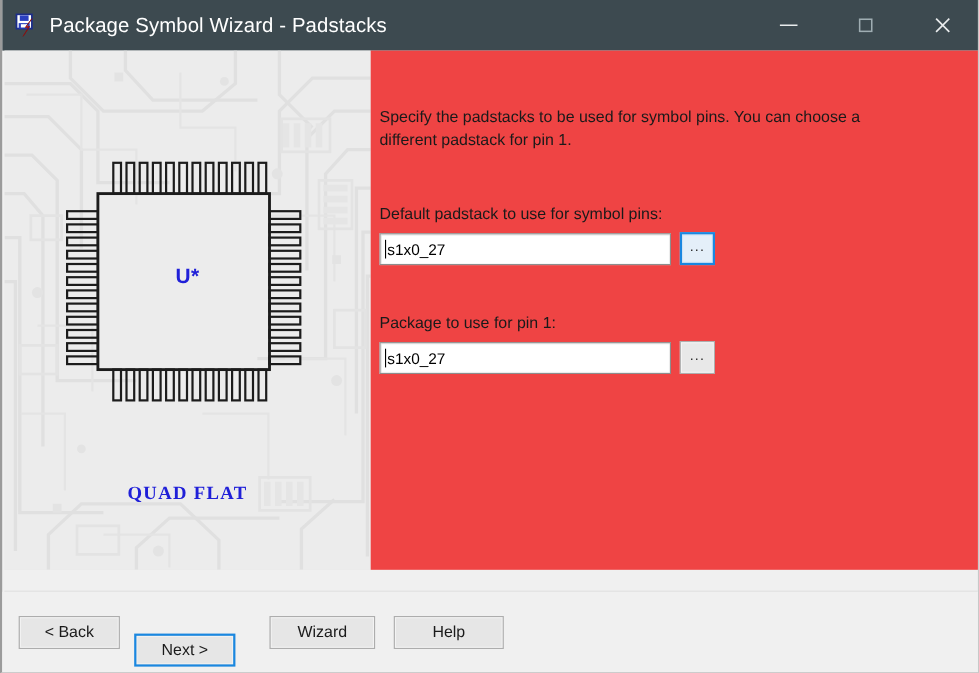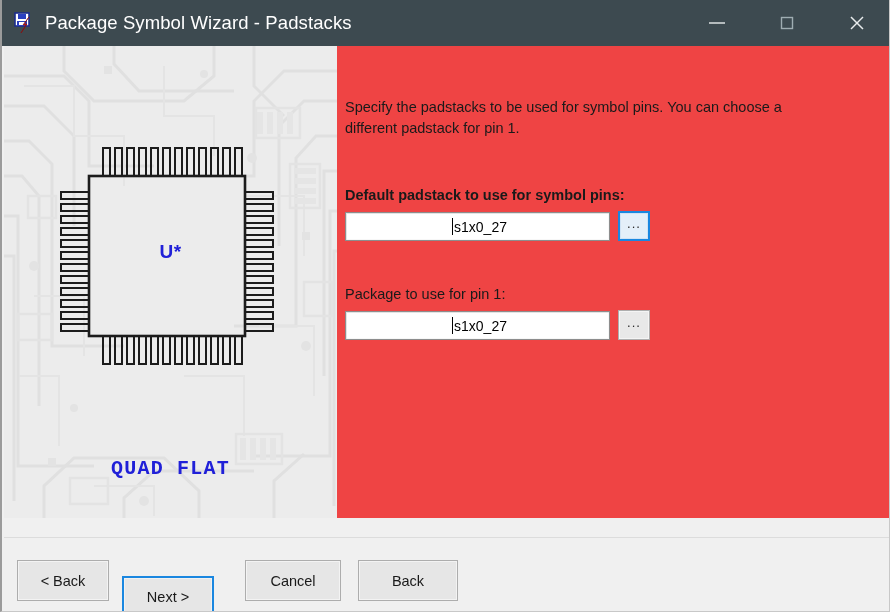--- a/index.html
+++ b/index.html
@@ -93,29 +93,29 @@
   .qfp-wrap {
     position: absolute;
     left: 0;
     top: 0;
     width: 333px;
     height: 472px;
   }
   .caption {
     position: absolute;
     left: 0;
-    top: 412px;
+    top: 392px;
     width: 333px;
     text-align: center;
     color: #2020d8;
     font-weight: bold;
-    font-size: 20px;
+    font-size: 17px;
     line-height: 21px;
     letter-spacing: 1.2px;
-    font-family: Liberation Mono, monospace;
+    font-family: Liberation Serif, serif;
   }
 
   
   .content {
     position: absolute;
     left: 335px;
     top: 46px;
     width: 554px;
     height: 472px;
     background: #ef4444;
@@ -128,38 +128,37 @@
     font-size: 14.5px;
     line-height: 21px;
     color: #1a1a1a;
   }
   .field-label {
     position: absolute;
     font-size: 14.5px;
     color: #1a1a1a;
     left: 8px;
   }
-  .field-label.l1 { top: 141px; font-weight: bold; }
+  .field-label.l1 { top: 141px; }
   .field-label.l2 { top: 240px; }
 
   .textinput {
     position: absolute;
     left: 8px;
     height: 29px;
     width: 265px;
     box-sizing: border-box;
     background: #ffffff;
     border: 1px solid #8d8d8d;
     box-shadow: inset 1px 1px 0 #e3e3e3, inset -1px -1px 0 #f7f7f7;
     display: flex;
     align-items: center;
     padding-left: 4px;
     font-size: 14px;
     color: #000000;
-    justify-content: center;
   }
   .textinput.t1 { top: 166px; }
   .textinput.t2 { top: 265px; }
   .caret {
     display: inline-block;
     width: 1px;
     height: 17px;
     background: #000000;
     margin-right: 1px;
   }
@@ -205,21 +204,21 @@
     position: absolute;
     left: 0;
     top: 538px;
     width: 890px;
     height: 74px;
     background: #f0f0f0;
   }
   .btn {
     position: absolute;
     top: 22px;
-    height: 41px;
+    height: 30px;
     box-sizing: border-box;
     display: flex;
     align-items: center;
     justify-content: center;
     font-size: 14.5px;
     color: #1a1a1a;
     background: #e6e6e6;
     border: 1px solid #adadad;
     box-shadow: inset 0 0 0 1px #f3f3f3;
   }
@@ -428,17 +427,17 @@
       <span class="caret"></span>
         <span>s1x0_27</span>
     </div>
     <div class="browse-btn b2">...</div>
   </div>
 
   <div class="divider"></div>
   <div class="footer">
     <div class="btn back">&lt; Back</div>
     <div class="btn next">Next &gt;</div>
-    <div class="btn cancel">Cancel</div>
-    <div class="btn help">Back</div>
+    <div class="btn cancel">Wizard</div>
+    <div class="btn help">Help</div>
   </div>
 
 </div>
 
 </body></html>

